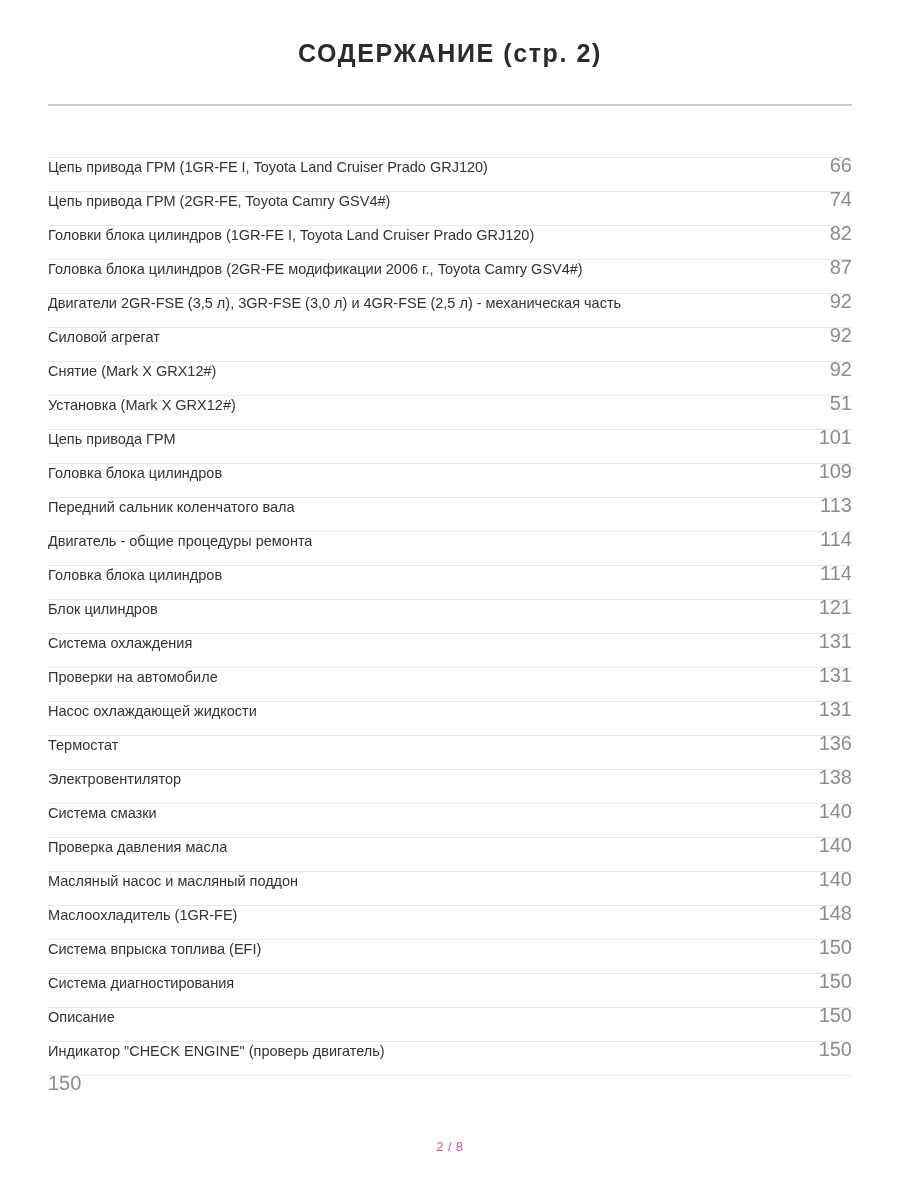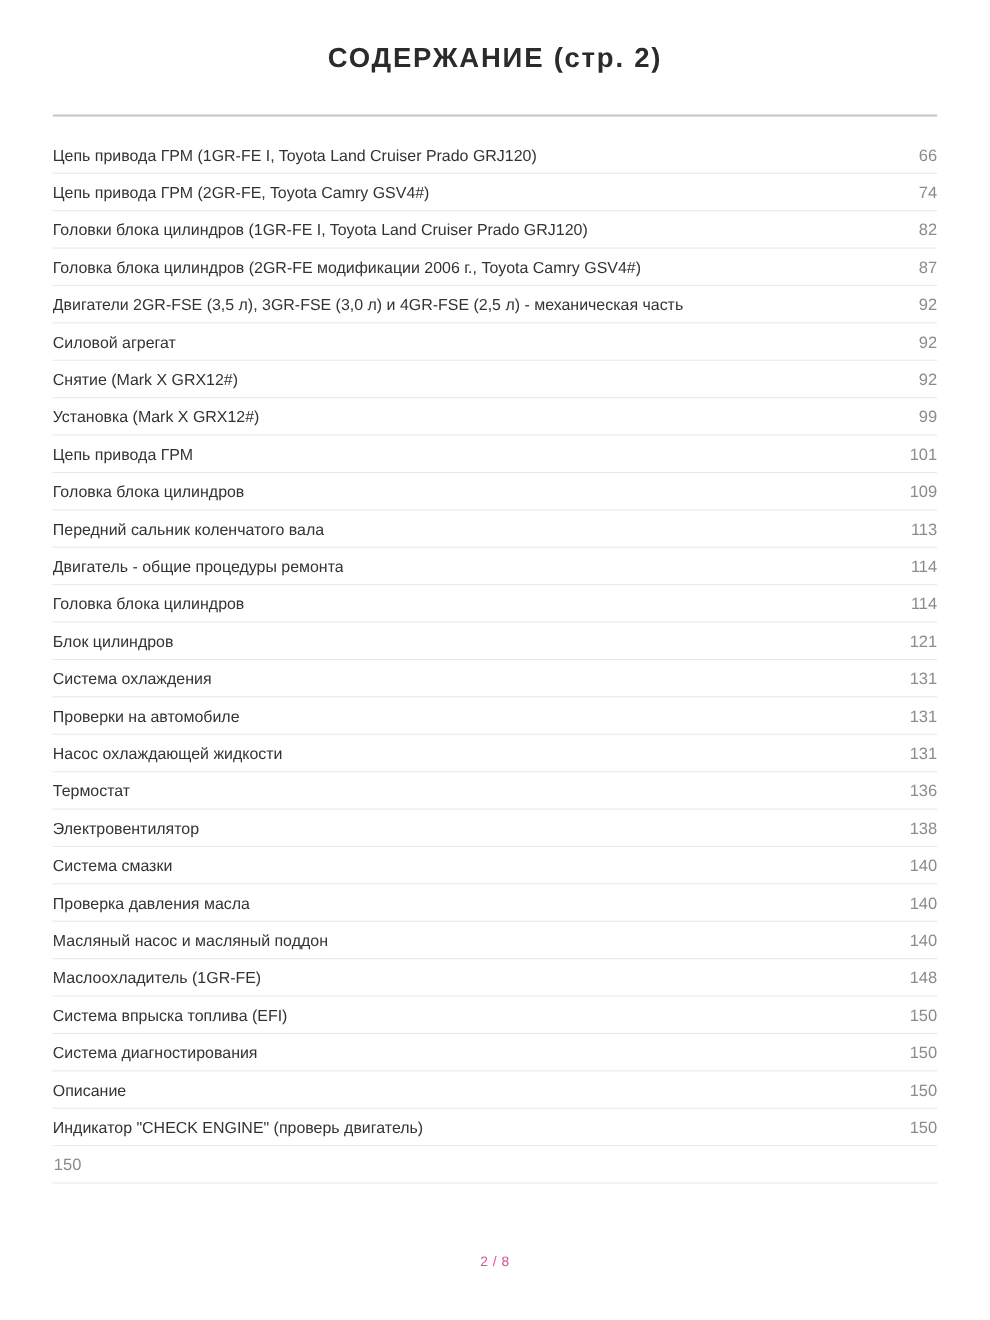--- a/index.html
+++ b/index.html
@@ -56,26 +56,27 @@
   }
   .toc-label {
     font-size: 14.5px;
     line-height: 17px;
     color: #333333;
     white-space: nowrap;
     overflow: hidden;
     text-overflow: ellipsis;
   }
   .toc-page {
-    font-size: 15px;
+    font-size: 20px;
     line-height: 17px;
     color: #8c8c8c;
     flex: 0 0 auto;
     min-width: 26px;
     text-align: right;
+    margin-top: 24px;
   }
   .footer {
     margin-top: auto;
     padding-bottom: 46px;
     text-align: center;
     font-size: 12.5px;
     color: #ec4899;
     letter-spacing: 0.5px;
   }
 </style>
@@ -112,21 +113,21 @@
       <div class="toc-row">
         <span class="toc-label">Силовой агрегат</span>
         <span class="toc-page">92</span>
       </div>
       <div class="toc-row">
         <span class="toc-label">Снятие (Mark X GRX12#)</span>
         <span class="toc-page">92</span>
       </div>
       <div class="toc-row">
         <span class="toc-label">Установка (Mark X GRX12#)</span>
-        <span class="toc-page">99</span>
+        <span class="toc-page">51</span>
       </div>
       <div class="toc-row">
         <span class="toc-label">Цепь привода ГРМ</span>
         <span class="toc-page">101</span>
       </div>
       <div class="toc-row">
         <span class="toc-label">Головка блока цилиндров</span>
         <span class="toc-page">109</span>
       </div>
       <div class="toc-row">

